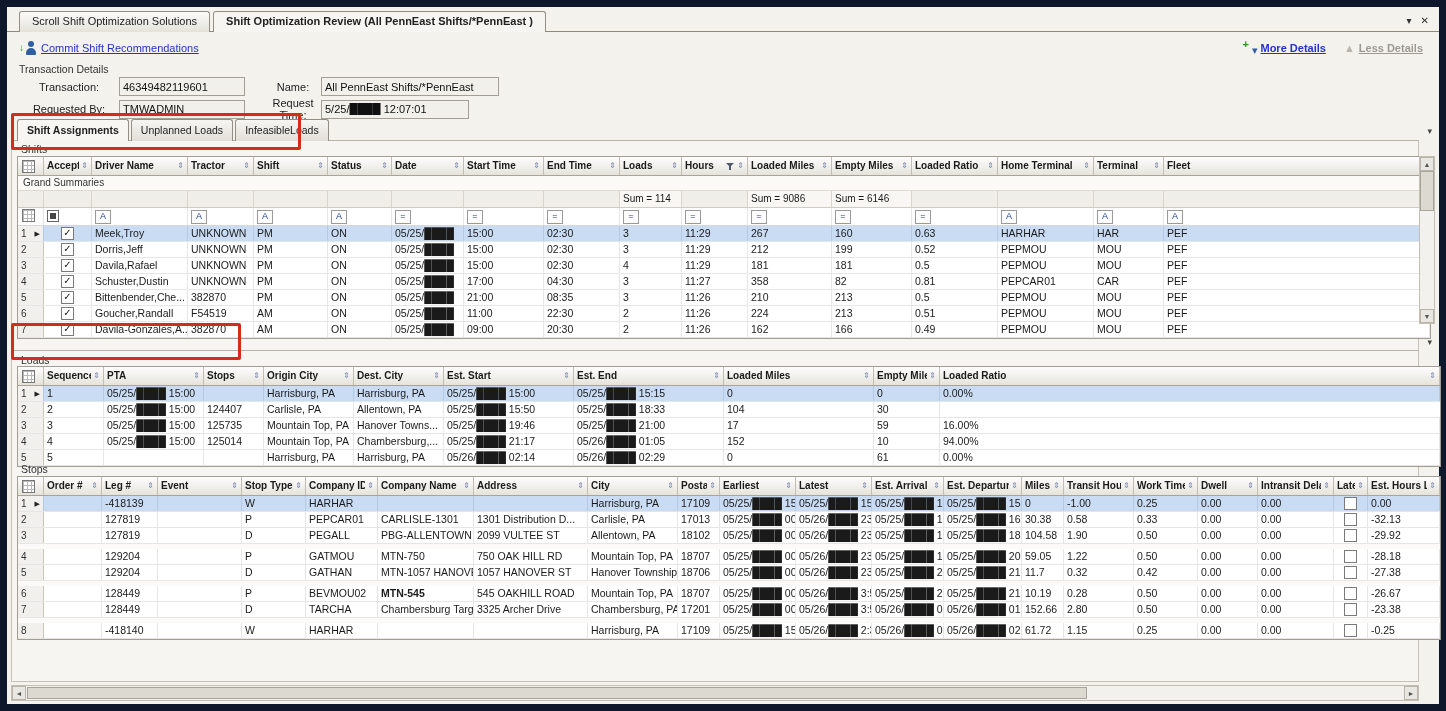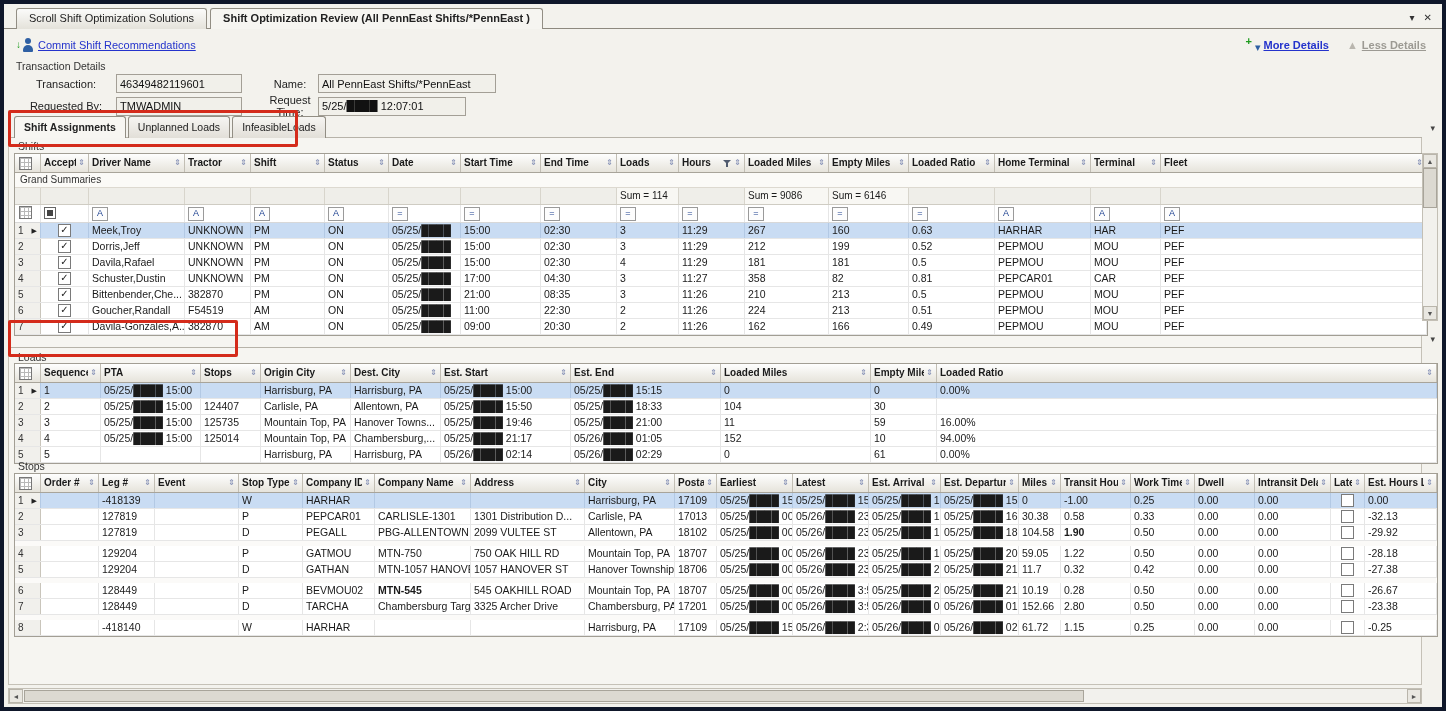--- a/index.html
+++ b/index.html
@@ -1,17 +1,17 @@
 <!DOCTYPE html>
 <html><head>
 <meta charset="utf-8">
 <style>
   html,body{margin:0;padding:0;}
   body{width:1446px;height:711px;overflow:hidden;font-family:"Liberation Sans","DejaVu Sans",sans-serif;background:#fff;}
-  .window{position:absolute;inset:0;border:4px solid #0f172a;background:#f3f2ed;box-sizing:border-box;}
+  .window{position:absolute;inset:0;border:7px solid #0f172a;background:#f3f2ed;box-sizing:border-box;}
 
   
   .tabbar{position:absolute;top:4px;left:12px;height:21px;display:flex;gap:3px;z-index:5;}
   .wtab{padding:3px 12px 2px;font-size:11px;color:#222;background:linear-gradient(#fbfbfa,#e4e2da);
         border:1px solid #928e84;border-bottom:none;border-radius:3px 3px 0 0;white-space:nowrap;cursor:default;}
   .wtab.active{background:#f6f5f1;font-weight:bold;}
   .tab-rule{position:absolute;top:24px;left:0;right:0;height:1px;background:#8d897f;}
   .win-icons{position:absolute;top:8px;right:10px;display:flex;gap:9px;font-size:10px;color:#333;z-index:6;}
   .win-icons span{cursor:default;}
 
@@ -517,21 +517,21 @@
         <div class="g-cell g-rownum" style="width: 26px;">
           <span>3</span>
         </div>
         <div class="g-cell" style="width: 60px;">3</div>
         <div class="g-cell" style="width: 100px;">05/25/████ 15:00</div>
         <div class="g-cell" style="width: 60px;">125735</div>
         <div class="g-cell" style="width: 90px;">Mountain Top, PA</div>
         <div class="g-cell" style="width: 90px;">Hanover Towns...</div>
         <div class="g-cell" style="width: 130px;">05/25/████ 19:46</div>
         <div class="g-cell" style="width: 150px;">05/25/████ 21:00</div>
-        <div class="g-cell" style="width: 150px;">11</div>
+        <div class="g-cell" style="width: 150px;">17</div>
         <div class="g-cell" style="width: 66px;">59</div>
         <div class="g-cell g-flex">16.00%</div>
       </div>
       <div class="g-row g-data">
         <div class="g-cell g-rownum" style="width: 26px;">
           <span>4</span>
         </div>
         <div class="g-cell" style="width: 60px;">4</div>
         <div class="g-cell" style="width: 100px;">05/25/████ 15:00</div>
         <div class="g-cell" style="width: 60px;">125014</div>
@@ -714,21 +714,21 @@
         <div class="g-cell" style="width: 72px;">PEGALL</div>
         <div class="g-cell" style="width: 96px;">PBG-ALLENTOWN</div>
         <div class="g-cell" style="width: 114px;">2099 VULTEE ST</div>
         <div class="g-cell" style="width: 90px;">Allentown, PA</div>
         <div class="g-cell" style="width: 42px;">18102</div>
         <div class="g-cell" style="width: 76px;">05/25/████ 00:02</div>
         <div class="g-cell" style="width: 76px;">05/26/████ 23:59</div>
         <div class="g-cell" style="width: 72px;">05/25/████ 18:03</div>
         <div class="g-cell" style="width: 78px;">05/25/████ 18:33</div>
         <div class="g-cell" style="width: 42px;">104.58</div>
-        <div class="g-cell" style="width: 70px; font-weight: bold;">1.90</div>
+        <div class="g-cell" style="width: 70px;">1.90</div>
         <div class="g-cell" style="width: 64px;">0.50</div>
         <div class="g-cell" style="width: 60px;">0.00</div>
         <div class="g-cell" style="width: 76px;">0.00</div>
         <div class="g-cell g-cbcell" style="width: 34px;">
           <div class="cb"></div>
         </div>
         <div class="g-cell g-flex">-29.92</div>
       </div>
       <div class="g-gap"></div>
       <div class="g-row g-data">

